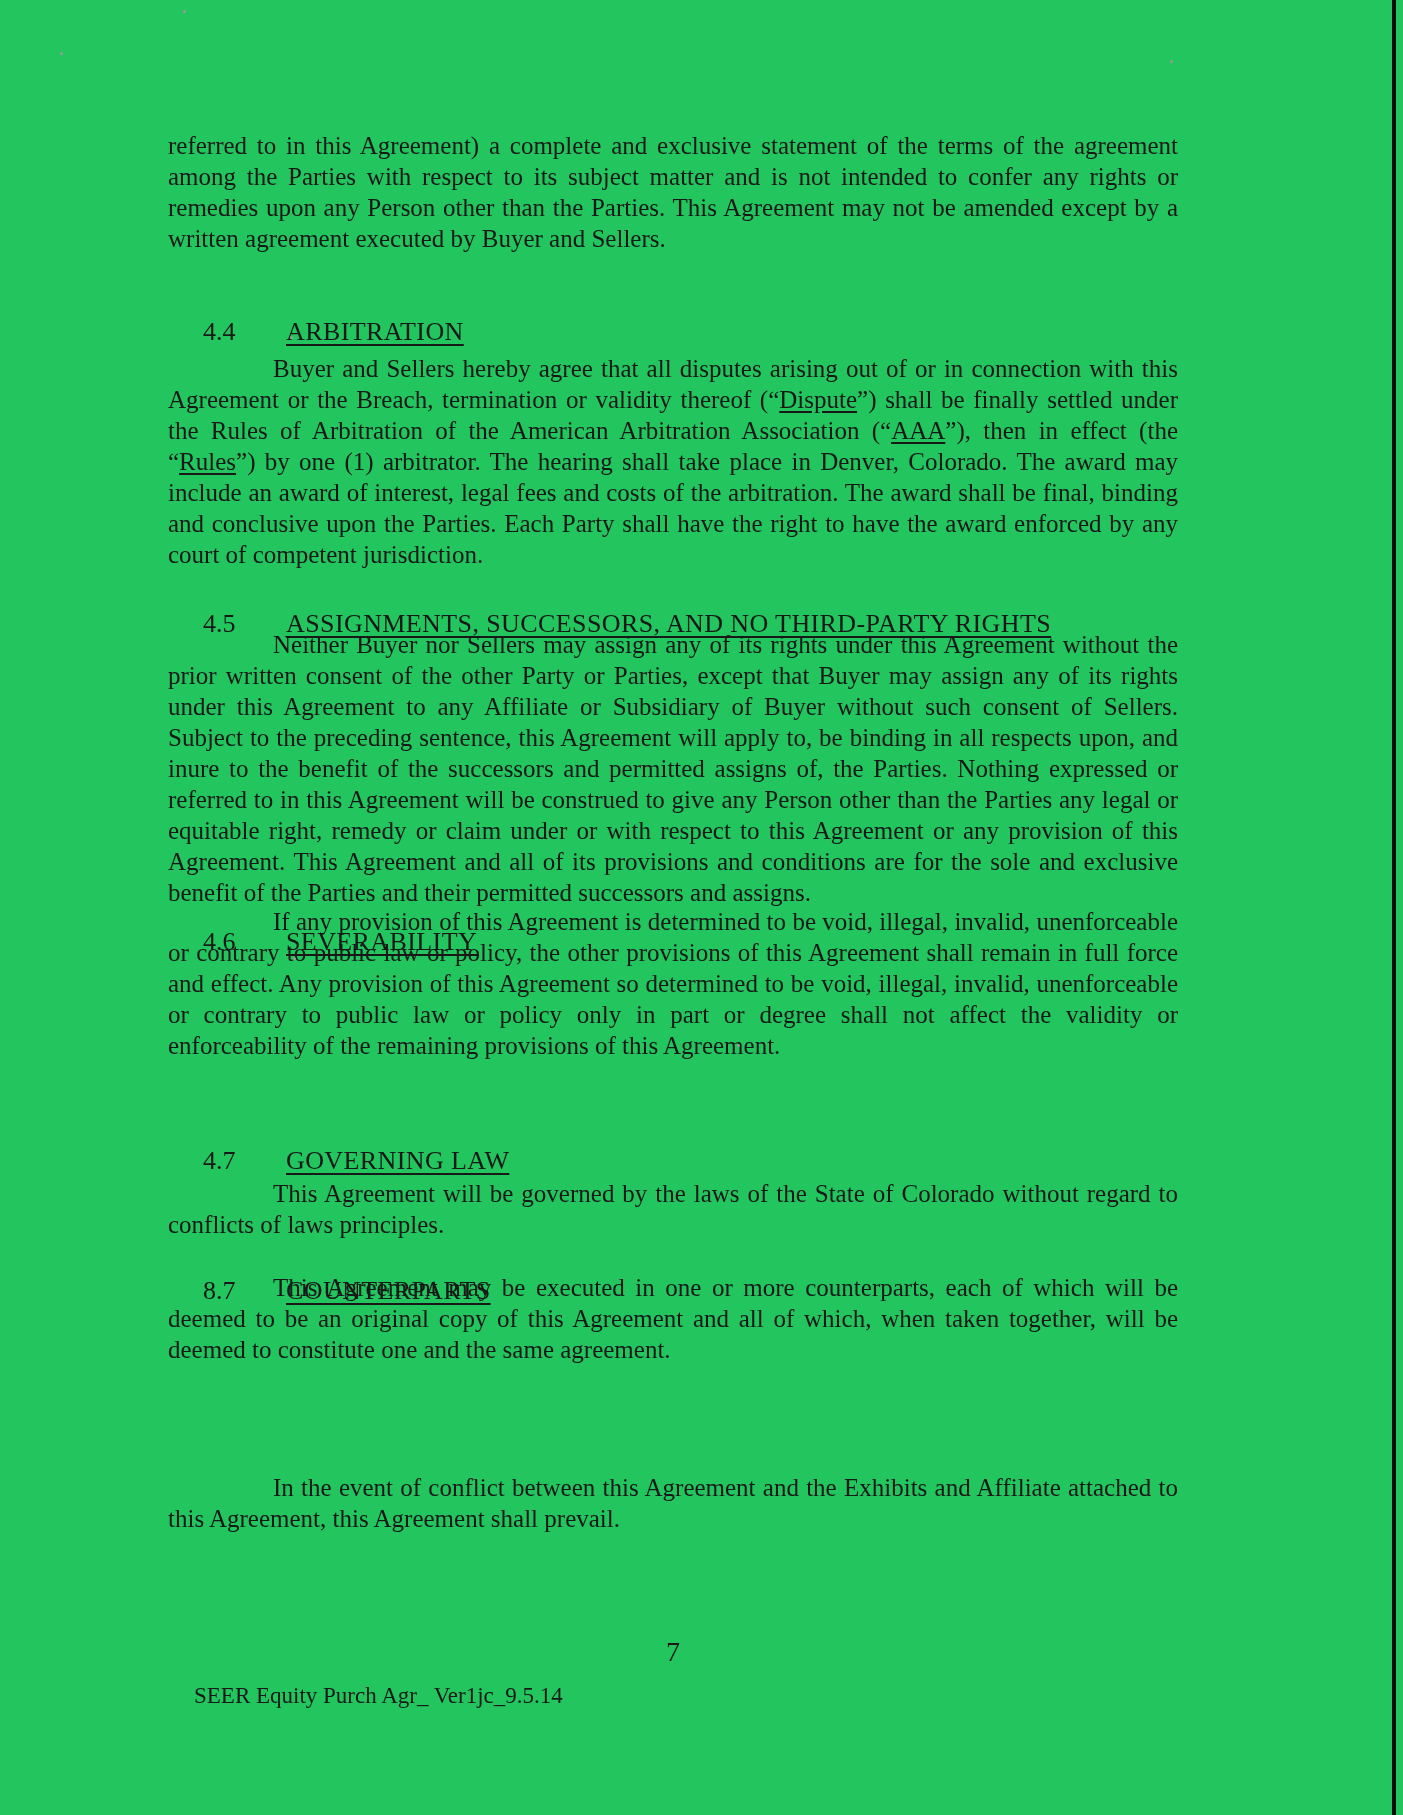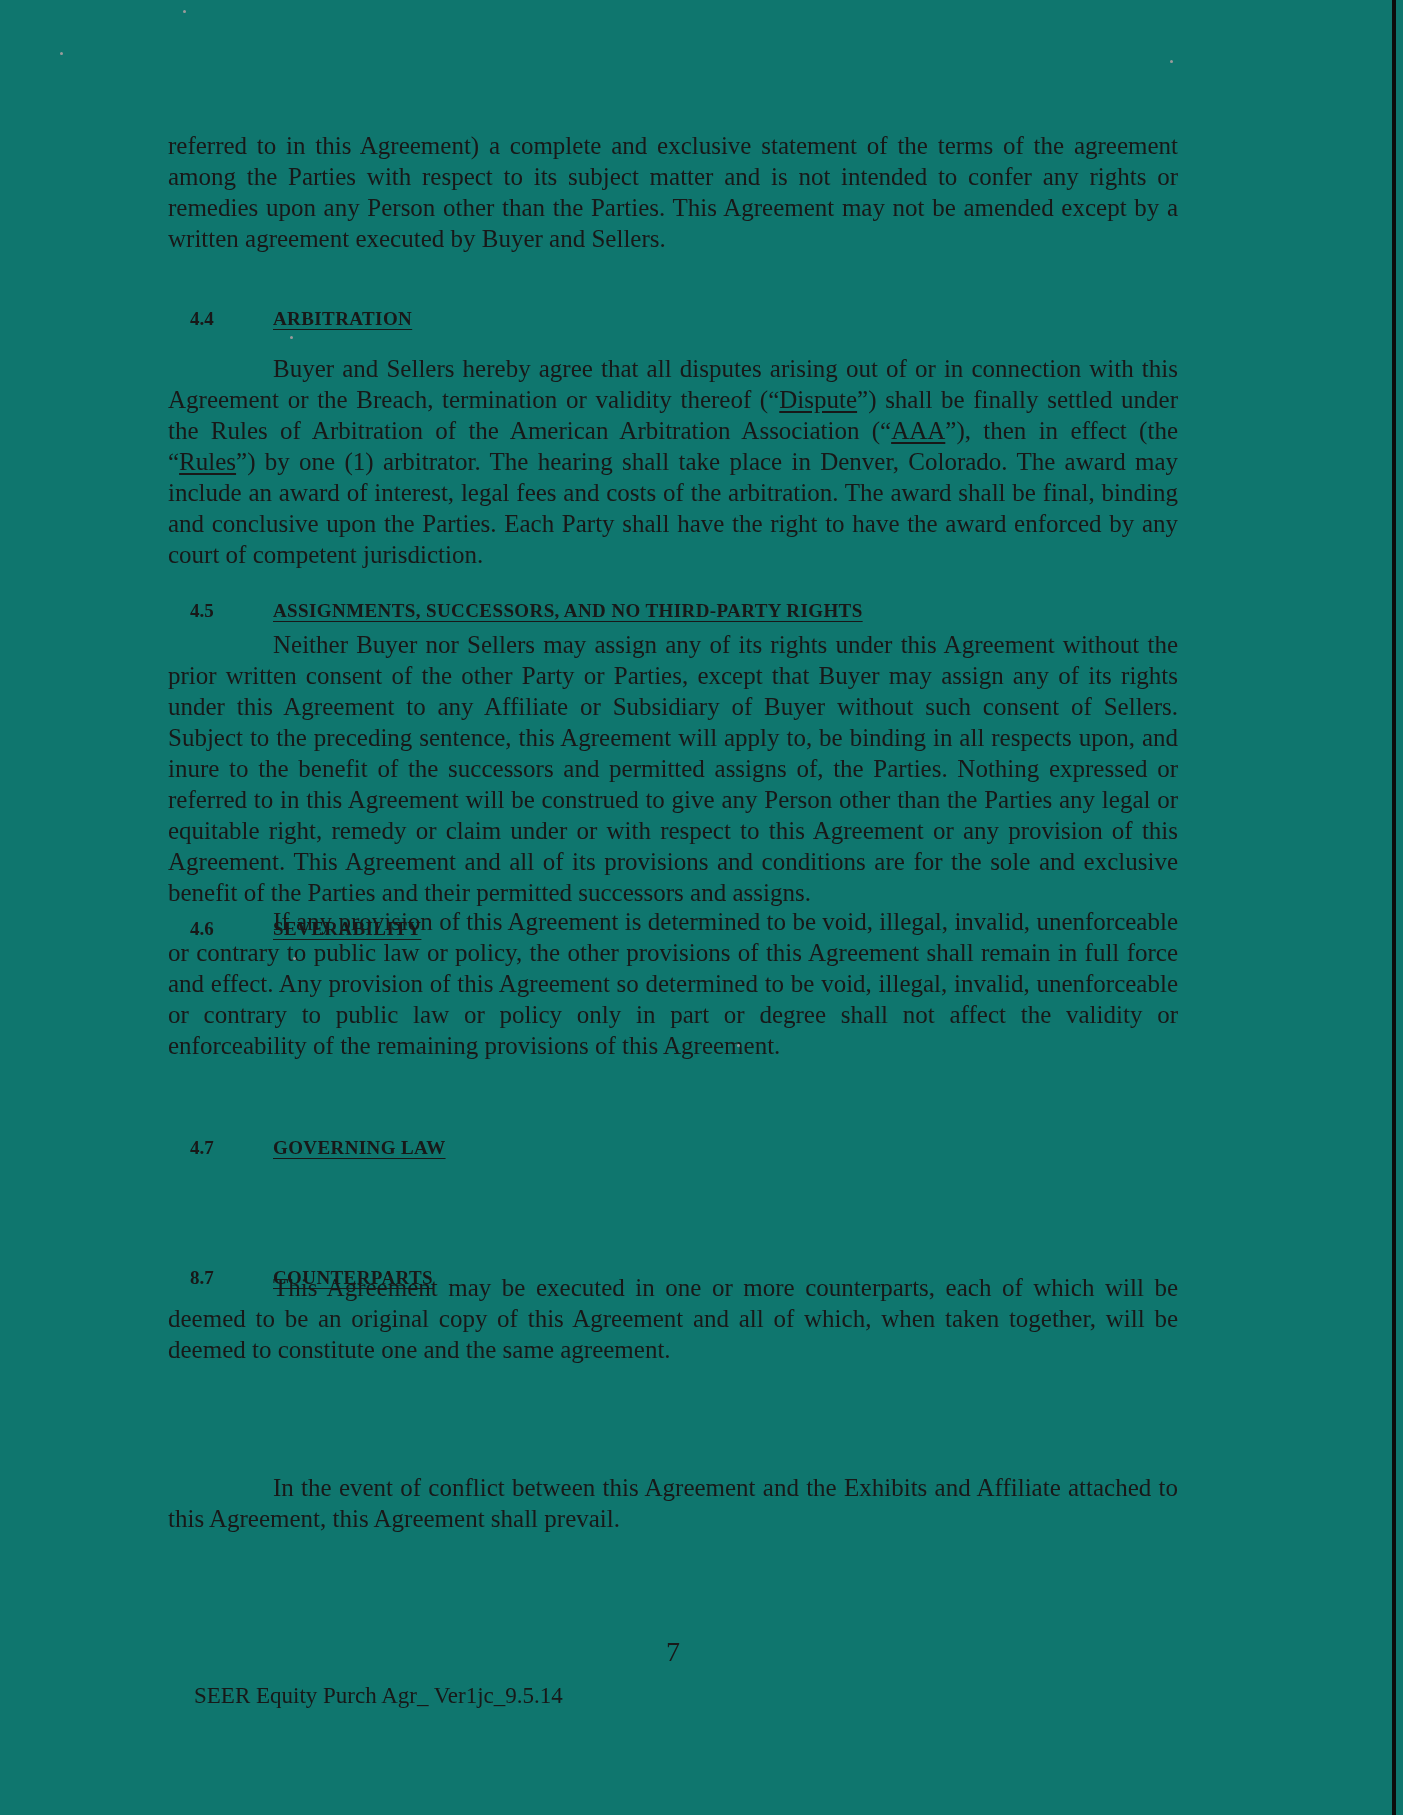--- a/index.html
+++ b/index.html
@@ -4,44 +4,44 @@
 <style>
   html, body {
     margin: 0;
     padding: 0;
     background: #ffffff;
   }
   .page {
     position: relative;
     width: 1403px;
     height: 1815px;
-    background: #0f766e;
+    background: #22c55e;
     font-family: "Liberation Serif", serif;
     color: #181818;
     overflow: hidden;
   }
   .block {
     position: absolute;
     left: 168px;
     width: 1010px;
   }
   .body-text {
     margin: 0;
     font-size: 25px;
     line-height: 31px;
     text-align: justify;
   }
   .indent {
     text-indent: 105px;
   }
   .heading {
-    margin: 0;
-    font-size: 19px;
+    margin: 13px;
+    font-size: 26px;
     line-height: 31px;
-    font-weight: bold;
+    font-weight: normal;
     white-space: nowrap;
   }
   .sec-num {
     display: inline-block;
     margin-left: 22px;
     width: 83px;
   }
   .sec-title {
     text-decoration: underline;
     text-underline-offset: 4px;
@@ -119,20 +119,23 @@
   </div>
   <div class="block" style="top:906px">
     <p class="body-text indent">If any provision of this Agreement is determined to be void, illegal, invalid, unenforceable or contrary to public law or policy, the other provisions of this Agreement shall remain in full force and effect.  Any provision of this Agreement so determined to be void, illegal, invalid, unenforceable or contrary to public law or policy only in part or degree shall not affect the validity or enforceability of the remaining provisions of this Agreement.</p>
   </div>
 
   <div class="block" style="top:1132px">
     <h2 class="heading">
       <span class="sec-num">4.7</span><span class="sec-title">GOVERNING LAW</span>
     </h2>
   </div>
+  <div class="block" style="top:1178px">
+    <p class="body-text indent">This Agreement will be governed by the laws of the State of Colorado without regard to conflicts of laws principles.</p>
+  </div>
 
   <div class="block" style="top:1262px">
     <h2 class="heading">
       <span class="sec-num">8.7</span><span class="sec-title">COUNTERPARTS</span>
     </h2>
   </div>
   <div class="block" style="top:1272px">
     <p class="body-text indent">This Agreement may be executed in one or more counterparts, each of which will be deemed to be an original copy of this Agreement and all of which, when taken together, will be deemed to constitute one and the same agreement.</p>
   </div>
 

